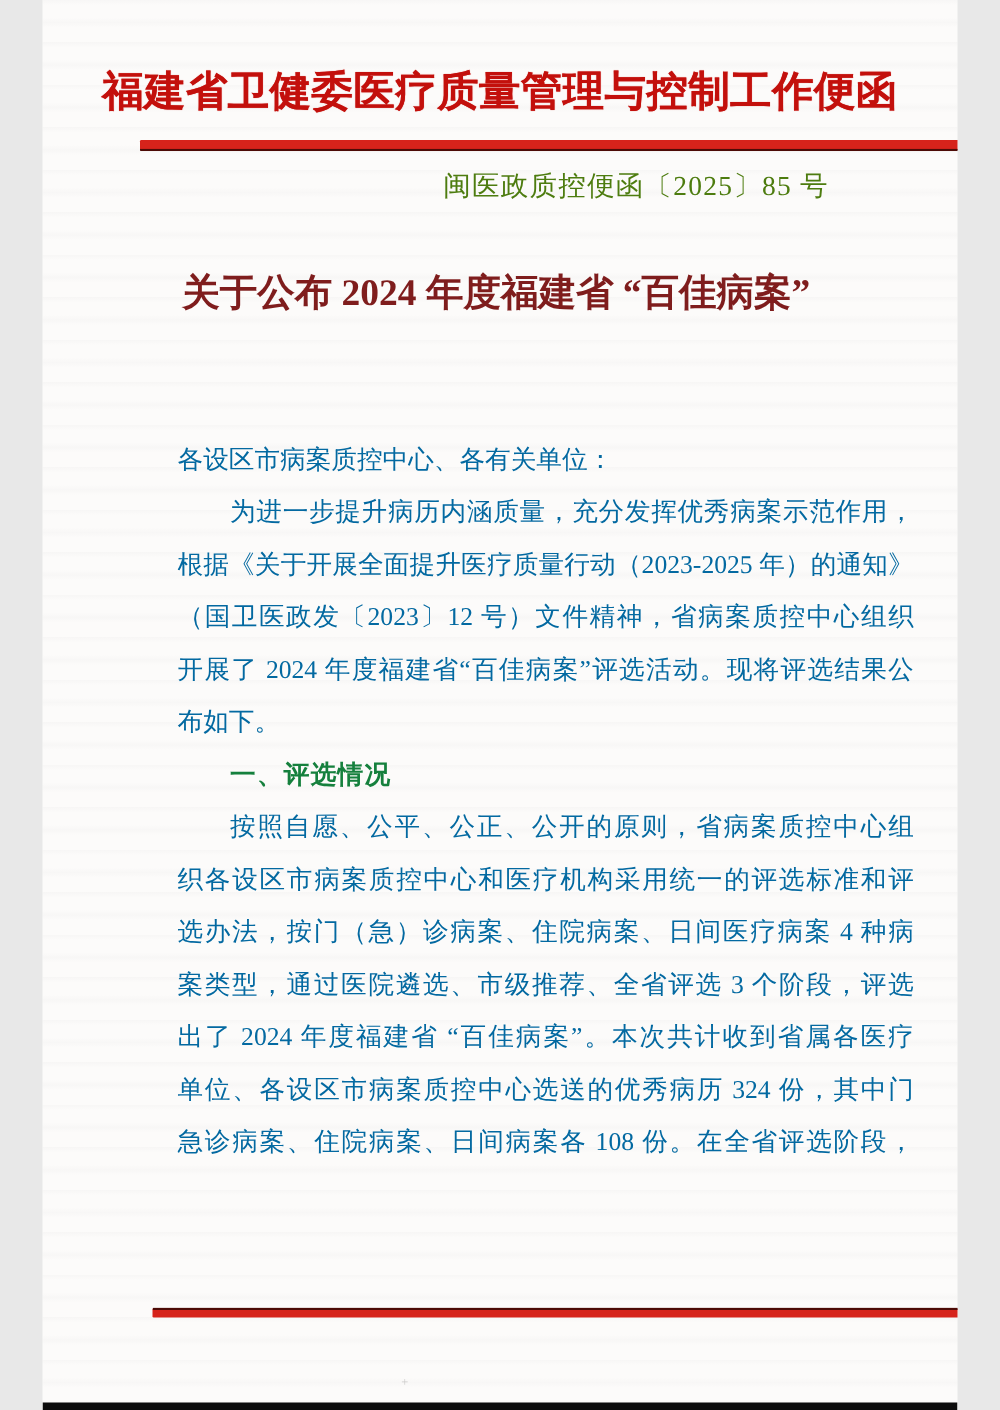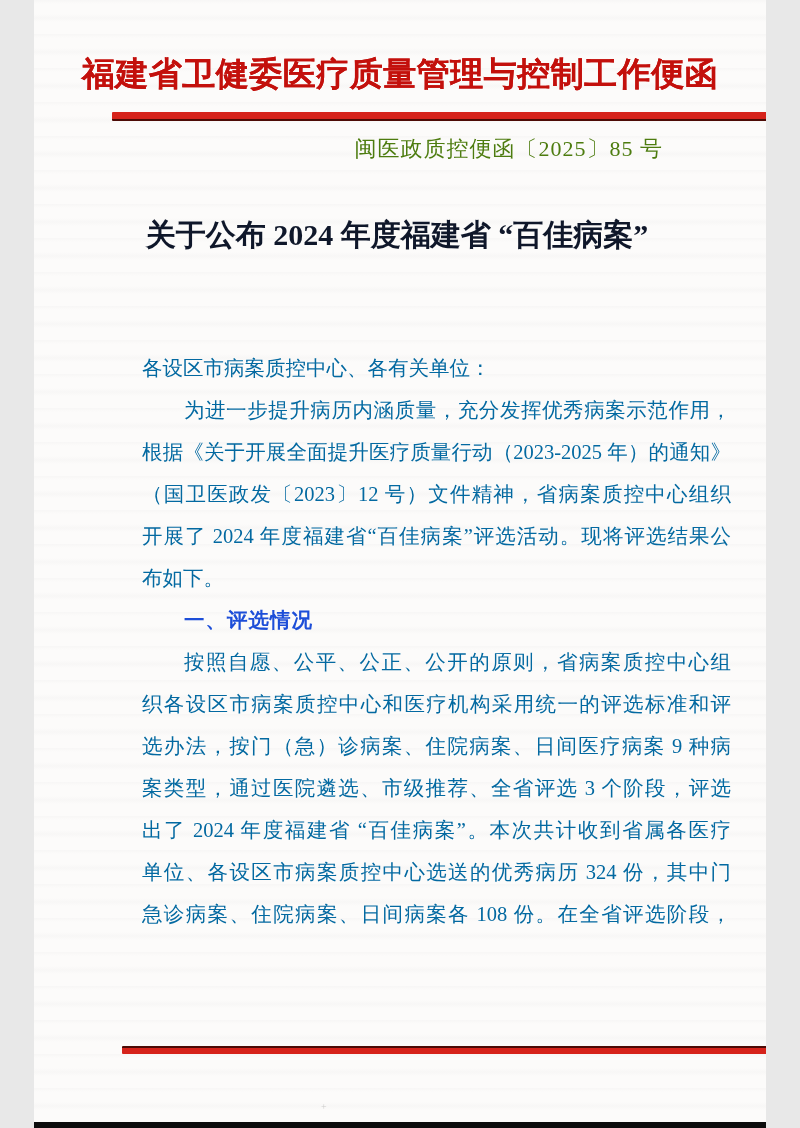--- a/index.html
+++ b/index.html
@@ -55,21 +55,21 @@
     text-align:center;
   }
 
   .doc-title{
     position:absolute;
     left:0;right:6px;top:208px;
     text-align:center;
     font-size:30px;
     font-weight:bold;
     line-height:54px;
-    color:#0f172a;
+    color:#7f1d1d;
   }
 
   .body-block{
     position:absolute;
     left:108px;top:347px;
     width:589px;
   }
   .line{
     height:42px;
     line-height:42px;
@@ -80,21 +80,21 @@
     overflow:hidden;
     white-space:nowrap;
   }
   .line.justify{white-space:normal;}
   .line.left{text-align:left;text-align-last:left;}
   .line.indent{padding-left:42px;}
   .line.heading{
     font-family:"Liberation Sans","DejaVu Sans",sans-serif;
     font-weight:bold;
     letter-spacing:1px;
-    color:#1d4ed8;
+    color:#15803d;
   }
 
   .rule-bottom{
     position:absolute;
     left:88px;top:1046px;
     width:654px;height:6px;
     background:var(--rule-red,#d6231b);
     border-top:2px solid #4d0b06;
     border-radius:1px;
   }
@@ -135,21 +135,21 @@
   <div class="body-block">
     <div class="line left">各设区市病案质控中心、各有关单位：</div>
     <div class="line justify indent">为进一步提升病历内涵质量，充分发挥优秀病案示范作用，</div>
     <div class="line justify">根据《关于开展全面提升医疗质量行动（2023-2025 年）的通知》</div>
     <div class="line justify">（国卫医政发〔2023〕12 号）文件精神，省病案质控中心组织</div>
     <div class="line justify">开展了 2024 年度福建省“百佳病案”评选活动。现将评选结果公</div>
     <div class="line left">布如下。</div>
     <div class="line left indent heading">一、评选情况</div>
     <div class="line justify indent">按照自愿、公平、公正、公开的原则，省病案质控中心组</div>
     <div class="line justify">织各设区市病案质控中心和医疗机构采用统一的评选标准和评</div>
-    <div class="line justify">选办法，按门（急）诊病案、住院病案、日间医疗病案 9 种病</div>
+    <div class="line justify">选办法，按门（急）诊病案、住院病案、日间医疗病案 4 种病</div>
     <div class="line justify">案类型，通过医院遴选、市级推荐、全省评选 3 个阶段，评选</div>
     <div class="line justify">出了 2024 年度福建省 “百佳病案”。本次共计收到省属各医疗</div>
     <div class="line justify">单位、各设区市病案质控中心选送的优秀病历 324 份，其中门</div>
     <div class="line justify">急诊病案、住院病案、日间病案各 108 份。在全省评选阶段，</div>
   </div>
 
   <div class="rule-bottom"></div>
 
   <div class="artifact"></div>
 

